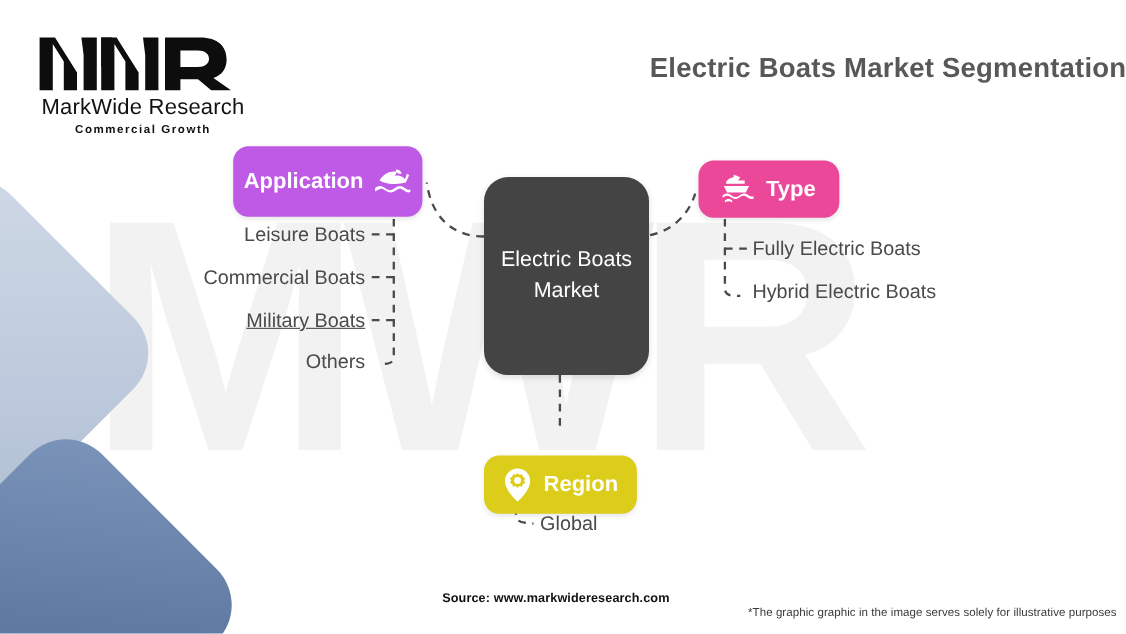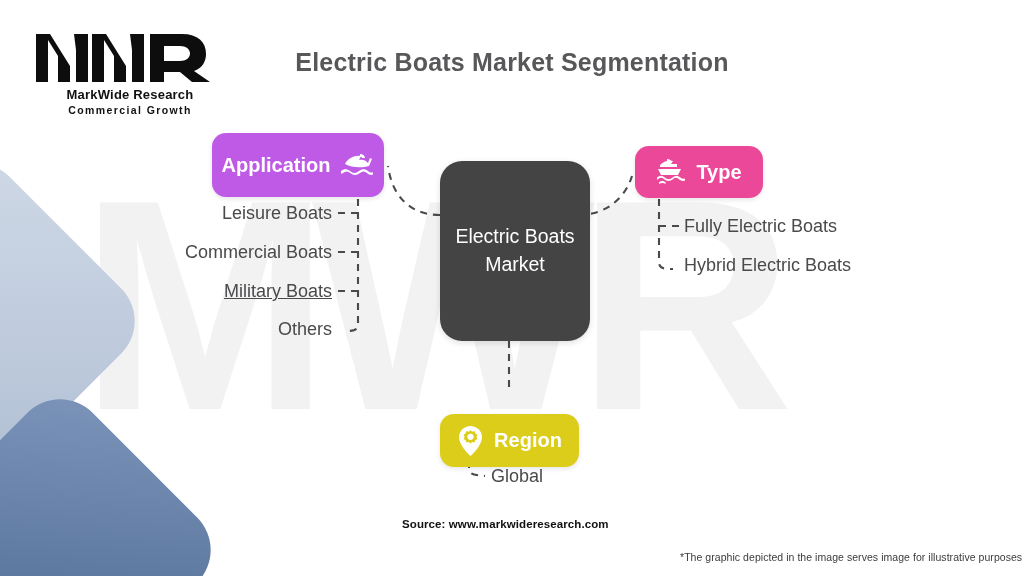--- a/index.html
+++ b/index.html
@@ -29,31 +29,31 @@
   .deco-sq-dark{
     left:-60px;top:430px;width:240px;height:240px;
     transform:rotate(45deg);
     background:linear-gradient(140deg,#7d95bb 0%,#5d789f 60%,#54709a 100%);
   }
 
   
   .logo{position:absolute;left:30px;top:28px;width:200px;text-align:center;}
   .logo-mark{height:58px;display:block;}
   .logo-name{
-    font-size:13px;font-weight:700;color:#111;letter-spacing:.2px;
+    font-size:20px;font-weight:400;color:#111;letter-spacing:.2px;
     margin-top:1px;
   }
   .logo-tag{
     font-size:10.5px;font-weight:700;color:#111;letter-spacing:1.4px;
     margin-top:2px;
   }
 
   
   .title{
-    position:absolute;left:0;top:48px;width:1024px;text-align:center;
+    position:absolute;left:0;top:48px;width:1024px;text-align:right;
     font-size:25px;font-weight:700;color:#58585a;letter-spacing:.2px;
   }
 
   
   #links{position:absolute;left:0;top:0;width:1024px;height:576px;}
 
   
   .badge{
     position:absolute;display:flex;align-items:center;justify-content:center;
     gap:10px;border-radius:14px;color:#fff;font-size:20px;font-weight:600;
@@ -76,21 +76,21 @@
 
   
   .leaf{
     position:absolute;font-size:18px;color:#4a4a4c;white-space:nowrap;
   }
   .leaf-right{text-align:left;}
   .leaf-left{text-align:center;transform:translateX(-100%);}
 
   
   .src{
-    position:absolute;left:402px;top:518px;
+    position:absolute;left:402px;top:538px;
     font-size:11.5px;font-weight:700;color:#111;letter-spacing:.1px;
   }
   .disclaimer{
     position:absolute;left:680px;top:551px;
     font-size:10.5px;color:#3b3b3b;letter-spacing:.05px;
   }
 </style>
 </head>
 <body>
 
@@ -189,15 +189,15 @@
   <div class="leaf leaf-left" style="left:332px;top:242px;">Commercial Boats</div>
   <div class="leaf leaf-left" style="left:332px;top:281px;text-decoration:underline;">Military Boats</div>
   <div class="leaf leaf-left" style="left:332px;top:319px;">Others</div>
 
   <div class="leaf leaf-right" style="left:684px;top:216px;">Fully Electric Boats</div>
   <div class="leaf leaf-right" style="left:684px;top:255px;">Hybrid Electric Boats</div>
 
   <div class="leaf leaf-right" style="left:491px;top:466px;">Global</div>
 
   <div class="src">Source: www.markwideresearch.com</div>
-  <div class="disclaimer">*The graphic depicted in the image serves image for illustrative purposes</div>
+  <div class="disclaimer">*The graphic graphic in the image serves solely for illustrative purposes</div>
 
 </div>
 
 </body></html>

